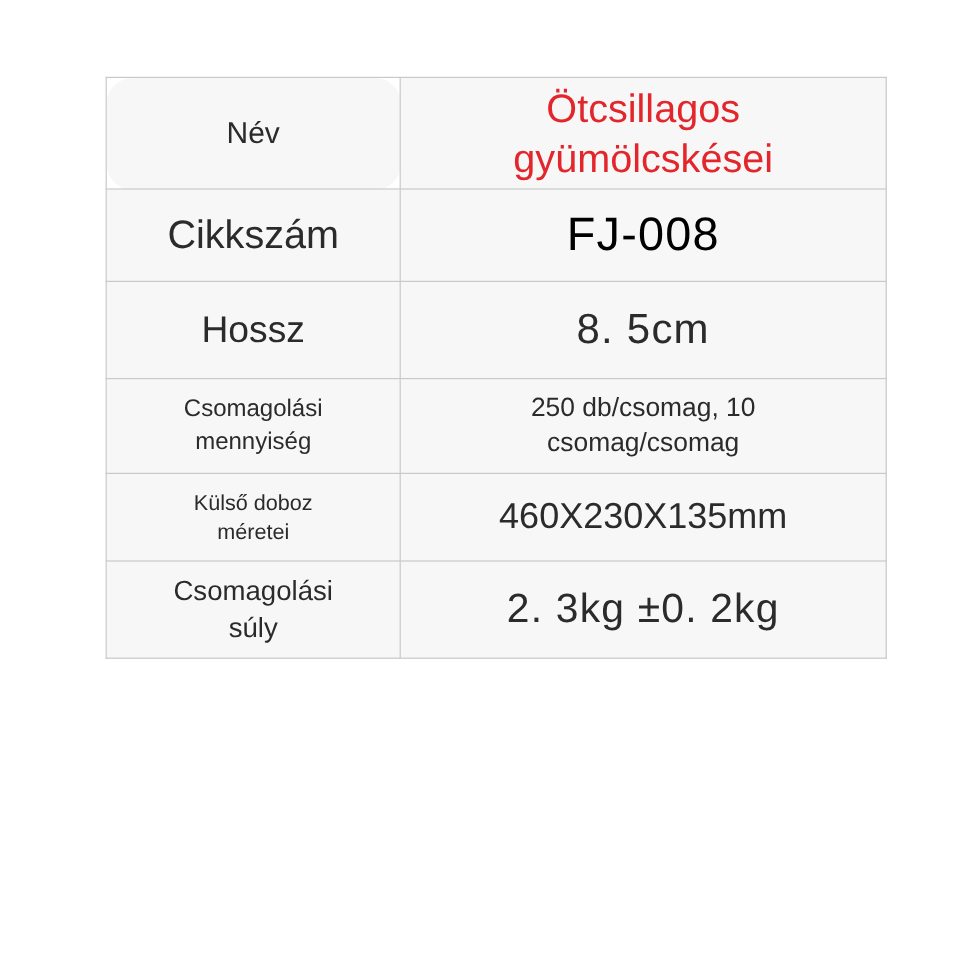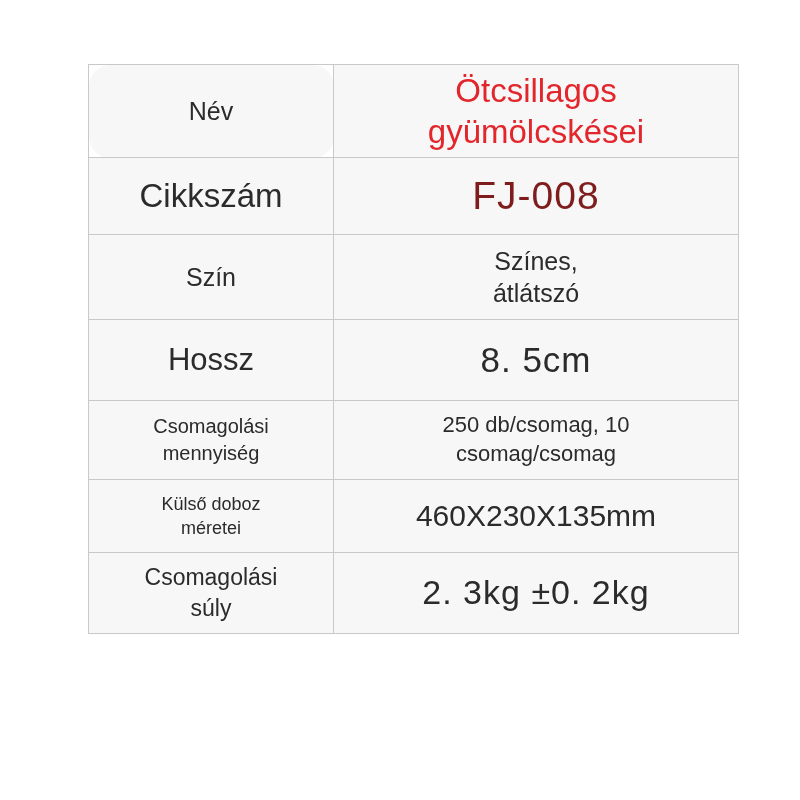--- a/index.html
+++ b/index.html
@@ -46,21 +46,21 @@
   .r-name .value {
     font-size: 33px;
     color: #e2262b;
     line-height: 1.25;
   }
 
   .r-code td { height: 68px; }
   .r-code .label { font-size: 33px; }
   .r-code .value {
     font-size: 39px;
-    color: #7f1d1d;
+    color: #000000;
     letter-spacing: 1px;
   }
 
   .r-color td { height: 76px; }
   .r-color .label { font-size: 25px; }
   .r-color .value { font-size: 25px; line-height: 1.3; }
 
   .r-length td { height: 72px; margin-left: 30px; }
   .r-length .label { font-size: 31px; }
   .r-length .value {
@@ -109,27 +109,20 @@
           <span>Ötcsillagos</span>
           <span>gyümölcskései</span>
         </td>
       </tr>
 
       <tr class="r-code">
         <td class="label">Cikkszám</td>
         <td class="value">FJ-008</td>
       </tr>
 
-      <tr class="r-color">
-        <td class="label">Szín</td>
-        <td class="value two-line">
-          <span>Színes,</span>
-          <span>átlátszó</span>
-        </td>
-      </tr>
 
       <tr class="r-length">
         <td class="label">Hossz</td>
         <td class="value">8. 5cm</td>
       </tr>
 
 
 
       <tr class="r-packqty">
         <td class="label two-line">

